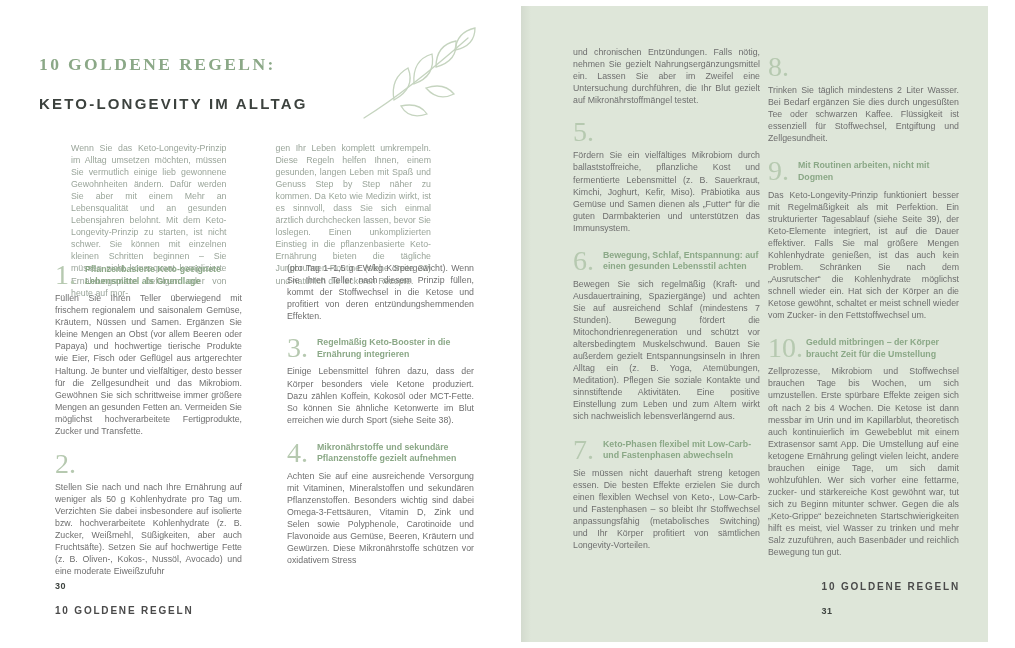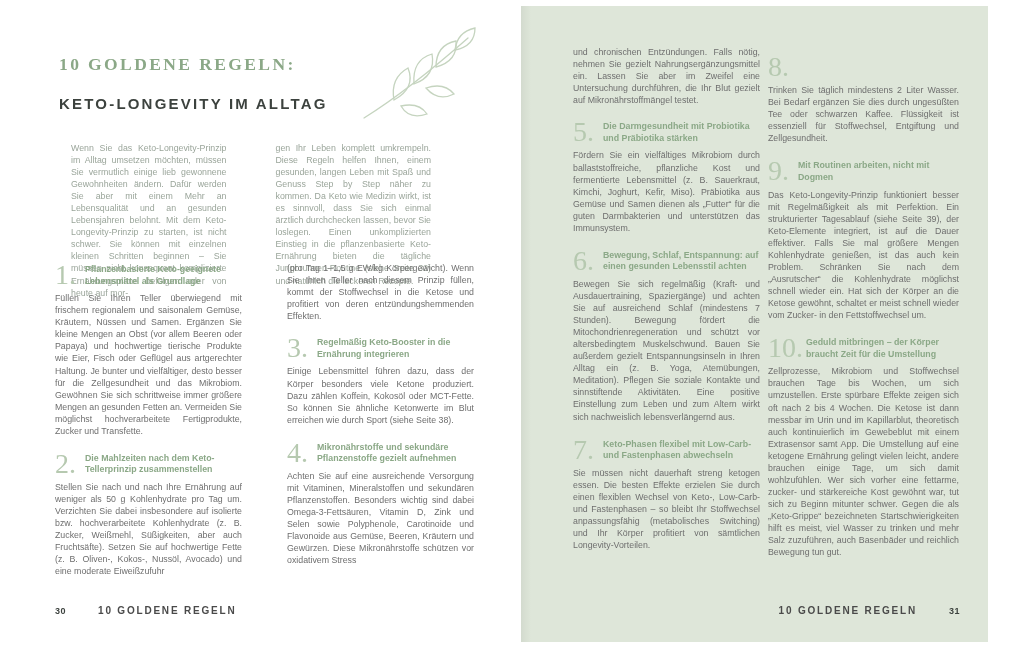--- a/index.html
+++ b/index.html
@@ -23,21 +23,21 @@
     display:flex;
   }
   .page{position:relative;height:636px;}
   .page-left{width:513px;background:#ffffff;}
   .page-right{width:467px;background:var(--right-page-bg);}
   .page-right::before{
     content:"";position:absolute;left:0;top:0;bottom:0;width:10px;
     background:linear-gradient(to right, rgba(0,0,0,0.05), rgba(0,0,0,0));
   }
 
-  .title-block{position:absolute;left:51px;top:48px;}
+  .title-block{position:absolute;left:31px;top:48px;}
   .title-line1{
     font-family:"Liberation Serif", serif;font-size:17.5px;letter-spacing:2.4px;
     color:var(--accent);font-weight:bold;
   }
   .title-line2{
     font-family:"Liberation Sans", sans-serif;font-size:15px;letter-spacing:2.2px;
     color:var(--title-dark);font-weight:bold;margin-top:20px;
   }
 
   .leaf-decor{position:absolute;left:348px;top:14px;}
@@ -64,21 +64,21 @@
   }
   .rule-num.wide{width:38px;}
   .rule-heading{
     font-size:8.8px;font-weight:bold;color:var(--accent);
     margin:0;line-height:1.32;padding-top:2px;
   }
   .rule-body{margin:0;}
   .cont{margin:0 0 13px 0;}
 
   .footer{
-    position:absolute;bottom:26px;display:flex;gap:32px;align-items:baseline;
+    position:absolute;bottom:26px;display:flex;gap:14px;align-items:baseline;flex-direction:column;
   }
   .footer-left{left:47px;}
   .footer-right{right:28px;}
   .page-num{font-weight:bold;font-size:9px;color:var(--title-dark);letter-spacing:0.5px;}
   .footer-label{
     letter-spacing:1.8px;font-size:10px;font-weight:bold;color:var(--footer-text);
   }
 </style>
 </head>
 <body>
@@ -115,21 +115,20 @@
       <div class="rule">
         <div class="rule-head">
           <span class="rule-num">1.</span>
           <h3 class="rule-heading">Pflanzenbasierte Keto-geeignete Lebensmittel als Grundlage</h3>
         </div>
         <p class="rule-body">Füllen Sie Ihren Teller überwiegend mit frischem regionalem und saisonalem Gemüse, Kräutern, Nüssen und Samen. Ergänzen Sie kleine Mengen an Obst (vor allem Beeren oder Papaya) und hochwertige tierische Produkte wie Eier, Fisch oder Geflügel aus artgerechter Haltung. Je bunter und vielfältiger, desto besser für die Zellgesundheit und das Mikrobiom. Gewöhnen Sie sich schrittweise immer größere Mengen an gesunden Fetten an. Vermeiden Sie möglichst hochverarbeitete Fertigprodukte, Zucker und Transfette.</p>
       </div>
       <div class="rule">
         <div class="rule-head">
           <span class="rule-num">2.</span>
-          <h3 class="rule-heading">Die Mahlzeiten nach dem Keto-Tellerprinzip zusammenstellen</h3>
         </div>
         <p class="rule-body">Stellen Sie nach und nach Ihre Ernährung auf weniger als 50 g Kohlenhydrate pro Tag um. Verzichten Sie dabei insbesondere auf isolierte bzw. hochverarbeitete Kohlenhydrate (z. B. Zucker, Weißmehl, Süßigkeiten, aber auch Fruchtsäfte). Setzen Sie auf hochwertige Fette (z. B. Oliven-, Kokos-, Nussöl, Avocado) und eine moderate Eiweißzufuhr</p>
       </div>
     </div>
 
     <div class="col col-b">
       <p class="cont">(pro Tag 1–1,5 g EW/kg Körpergewicht). Wenn Sie Ihren Teller nach diesem Prinzip füllen, kommt der Stoffwechsel in die Ketose und profitiert von deren entzündungshemmenden Effekten.</p>
       <div class="rule">
         <div class="rule-head">
           <span class="rule-num">3.</span>
@@ -152,21 +151,20 @@
     </div>
   </div>
 
   <div class="page page-right">
 
     <div class="col col-c">
       <p class="cont">und chronischen Entzündungen. Falls nötig, nehmen Sie gezielt Nahrungsergänzungsmittel ein. Lassen Sie aber im Zweifel eine Untersuchung durchführen, die Ihr Blut gezielt auf Mikronährstoffmängel testet.</p>
       <div class="rule">
         <div class="rule-head">
           <span class="rule-num">5.</span>
-          <h3 class="rule-heading">Die Darmgesundheit mit Probiotika und Präbiotika stärken</h3>
         </div>
         <p class="rule-body">Fördern Sie ein vielfältiges Mikrobiom durch ballaststoffreiche, pflanzliche Kost und fermentierte Lebensmittel (z. B. Sauerkraut, Kimchi, Joghurt, Kefir, Miso). Präbiotika aus Gemüse und Samen dienen als „Futter“ für die guten Darmbakterien und unterstützen das Immunsystem.</p>
       </div>
       <div class="rule">
         <div class="rule-head">
           <span class="rule-num">6.</span>
           <h3 class="rule-heading">Bewegung, Schlaf, Entspannung: auf einen gesunden Lebensstil achten</h3>
         </div>
         <p class="rule-body">Bewegen Sie sich regelmäßig (Kraft- und Ausdauertraining, Spaziergänge) und achten Sie auf ausreichend Schlaf (mindestens 7 Stunden). Bewegung fördert die Mitochondrienregeneration und schützt vor altersbedingtem Muskelschwund. Bauen Sie außerdem gezielt Entspannungsinseln in Ihren Alltag ein (z. B. Yoga, Atemübungen, Meditation). Pflegen Sie soziale Kontakte und sinnstiftende Aktivitäten. Eine positive Einstellung zum Leben und zum Altern wirkt sich nachweislich lebensverlängernd aus.</p>
       </div>

